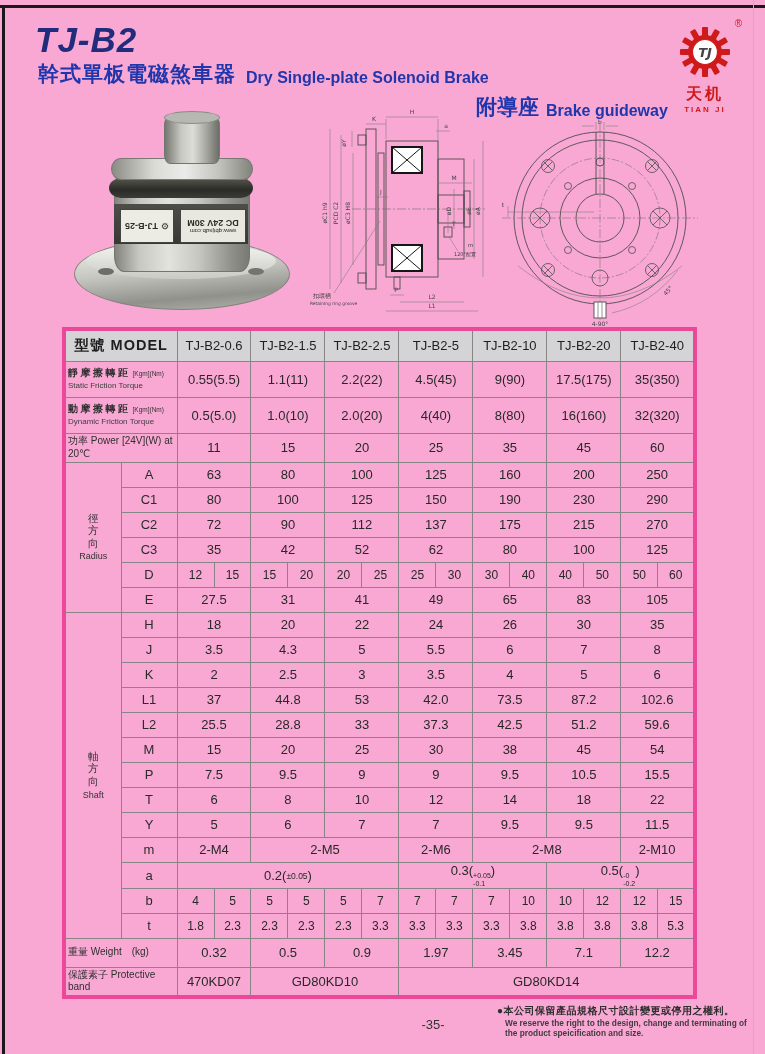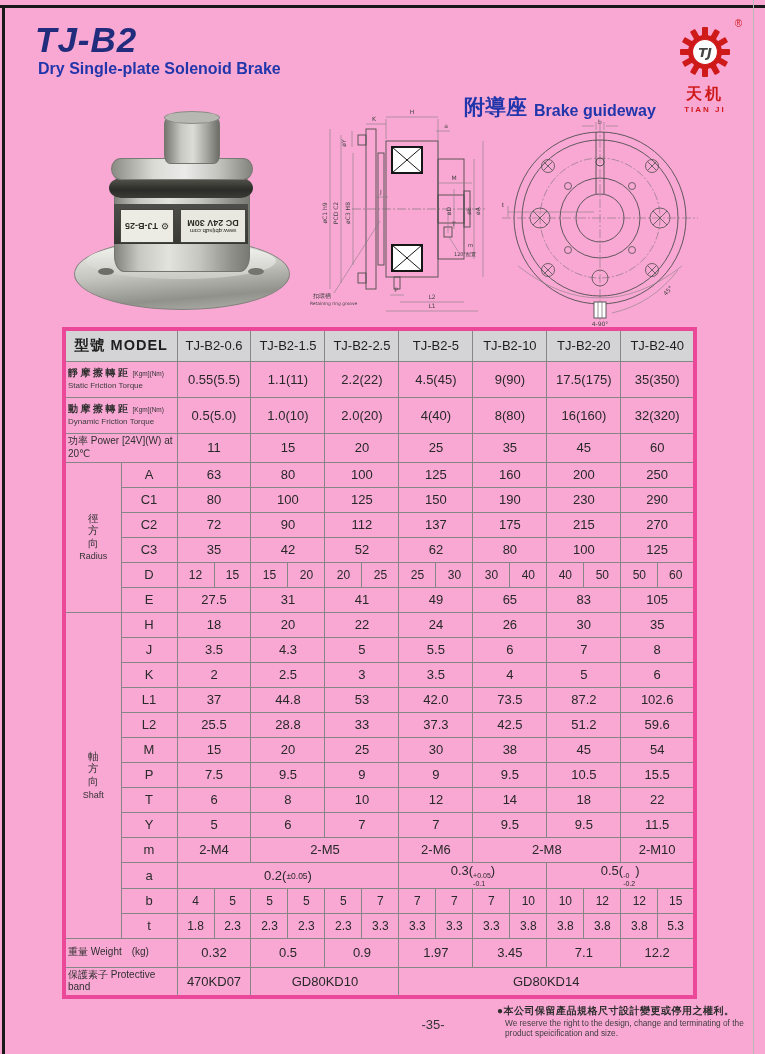--- a/index.html
+++ b/index.html
@@ -9,21 +9,21 @@
   .scan-top{position:absolute;left:0;top:5px;width:765px;height:3px;background:#191919;}
   .scan-left{position:absolute;left:2px;top:5px;width:3px;height:1049px;background:#191919;}
   .scan-right{position:absolute;left:753px;top:0;width:1px;height:1054px;background:#b9b9b9;}
 
   
   .title{position:absolute;left:35px;top:20px;font-size:35px;font-weight:bold;font-style:italic;
          color:#222c7d;letter-spacing:1px;}
   .subtitle{position:absolute;left:38px;top:60px;display:flex;align-items:flex-end;gap:10px;}
   .subtitle .zh{font-size:21px;font-weight:bold;color:#2236ab;letter-spacing:1px;}
   .subtitle .en{font-size:16px;font-weight:bold;color:#2236ab;padding-bottom:1px;text-align:center;}
-  .guideway{position:absolute;left:464px;top:93px;display:flex;align-items:flex-end;gap:7px;}
+  .guideway{position:absolute;left:476px;top:93px;display:flex;align-items:flex-end;gap:7px;}
   .guideway .zh{font-size:21px;font-weight:bold;color:#2236ab;}
   .guideway .en{font-size:16px;font-weight:bold;color:#2236ab;padding-bottom:1px;}
 
   
   .logo{position:absolute;left:660px;top:18px;width:90px;text-align:center;color:#cf1a1a;}
   .logo .reg{position:absolute;right:8px;top:0;font-size:10px;}
   .logo .gear{margin:8px auto 0;}
   .logo .zh{font-size:16px;font-weight:bold;margin-top:2px;letter-spacing:3px;}
   .logo .en{font-size:8px;font-weight:bold;letter-spacing:2px;}
 
@@ -79,32 +79,33 @@
   td.lc{text-align:center;font-size:13px;}
   td.vc{text-align:center;font-size:13px;color:#282828;}
   td.vc.sm{font-size:12px;}
   .tol{font-size:8.5px;vertical-align:1px;}
   .updn{display:inline-flex;flex-direction:column;font-size:7px;line-height:1.15;vertical-align:-3px;text-align:left;}
 
   
   .page-num{position:absolute;left:398px;top:1017px;width:70px;text-align:center;font-size:13px;color:#333;}
   .foot-note{position:absolute;left:497px;top:1004px;width:258px;color:#2e2e2e;}
   .foot-note .zh{font-size:10px;font-weight:bold;letter-spacing:0.5px;}
-  .foot-note .en{font-size:8.3px;color:#3d3d3d;margin-top:1px;margin-left:8px;line-height:1.2;}
+  .foot-note .en{font-size:8.3px;color:#3d3d3d;margin-top:1px;margin-left:8px;line-height:1.2;font-weight:bold;}
 </style>
 </head>
 <body>
 
 <div class="page">
   <div class="scan-top"></div>
   <div class="scan-left"></div>
   <div class="scan-right"></div>
 
   <div class="title">TJ-B2</div>
   <div class="subtitle">
+    <span class="zh">幹式單板電磁煞車器</span>
     <span class="en">Dry Single-plate Solenoid Brake</span>
   </div>
   <div class="guideway">
     <span class="zh">附導座</span>
     <span class="en">Brake guideway</span>
   </div>
 
   <div class="logo">
     <span class="reg">®</span>
     <svg class="gear" width="52" height="52" viewBox="0 0 52 52">

